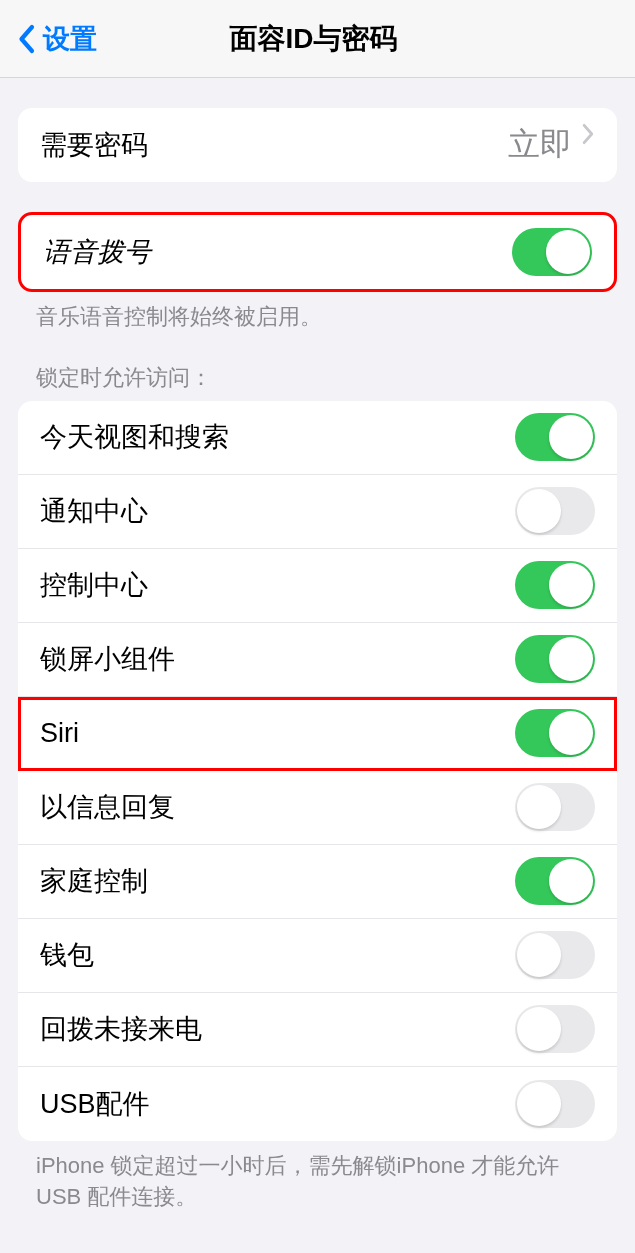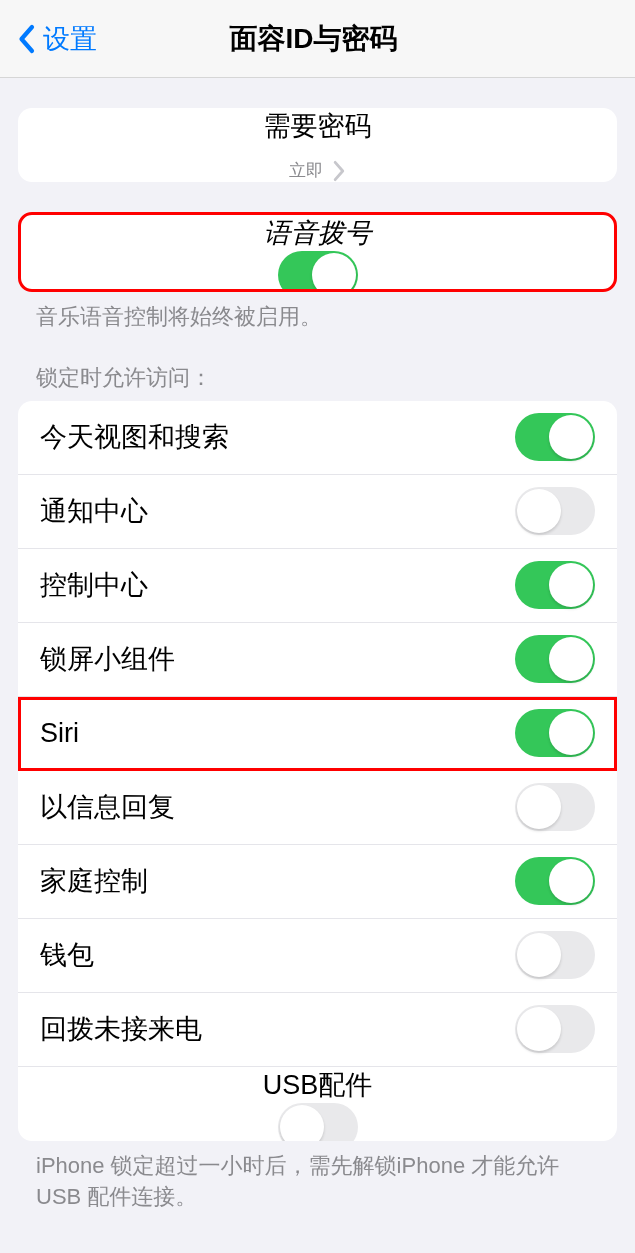--- a/index.html
+++ b/index.html
@@ -36,20 +36,21 @@
       display: flex;
       align-items: center;
       justify-content: center;
     }
     .back-chevron svg {
       width: 18px;
       height: 30px;
     }
     .back-label {
       margin-left: 6px;
+      font-weight: bold;
     }
     .nav-title {
       position: absolute;
       left: 0;
       right: 8px;
       text-align: center;
       font-size: 28px;
       font-weight: 600;
       color: #000;
       pointer-events: none;
@@ -70,37 +71,36 @@
     .row {
       display: flex;
       align-items: center;
       justify-content: space-between;
       padding: 0 22px;
       height: 74px;
       border-bottom: 1px solid #e5e5ea;
     }
     .row:last-child {
       border-bottom: none;
-      flex-direction: column;
     }
     .row.highlighted-row {
       outline: 3px solid #ff0000;
       outline-offset: -3px;
       position: relative;
       z-index: 1;
     }
     .row-label {
       font-size: 27px;
       color: #000;
     }
     .row-value {
       display: flex;
-      align-items: center;
+      align-items: flex-start;
       color: #8a8a8e;
-      font-size: 17px;
+      font-size: 32px;
     }
     .chevron-right {
       margin-left: 10px;
       display: flex;
       align-items: center;
     }
     .chevron-right svg {
       width: 13px;
       height: 22px;
     }

